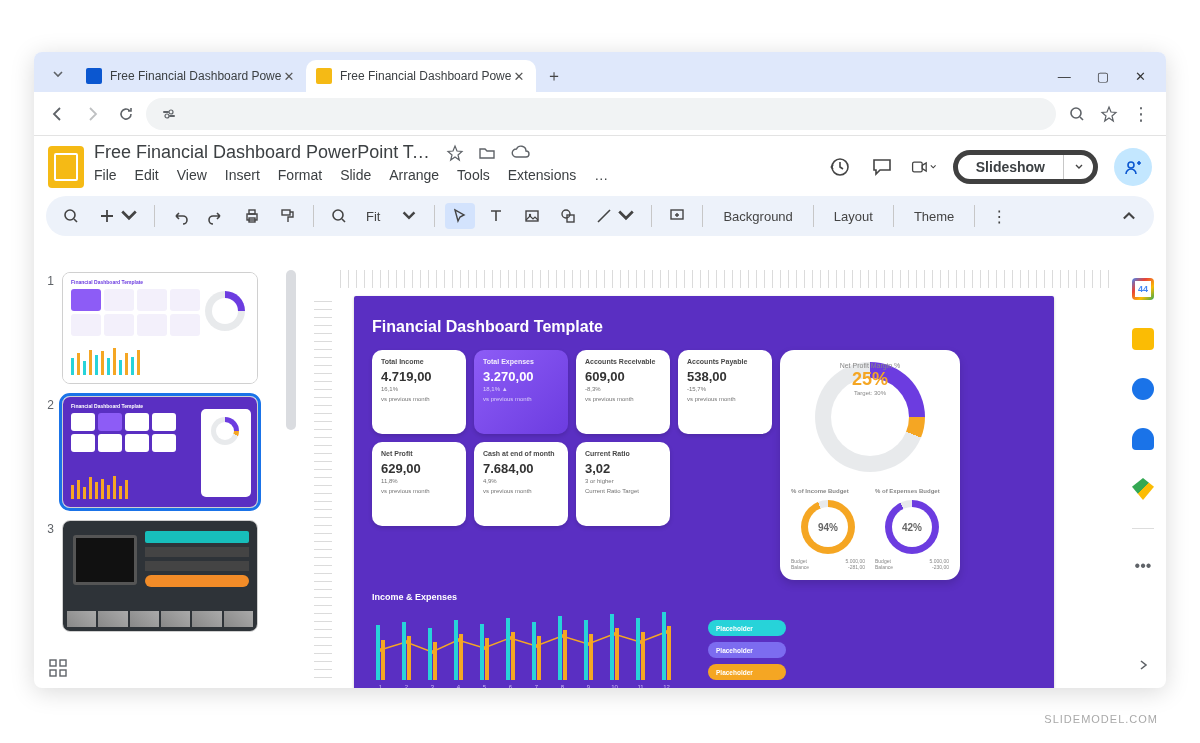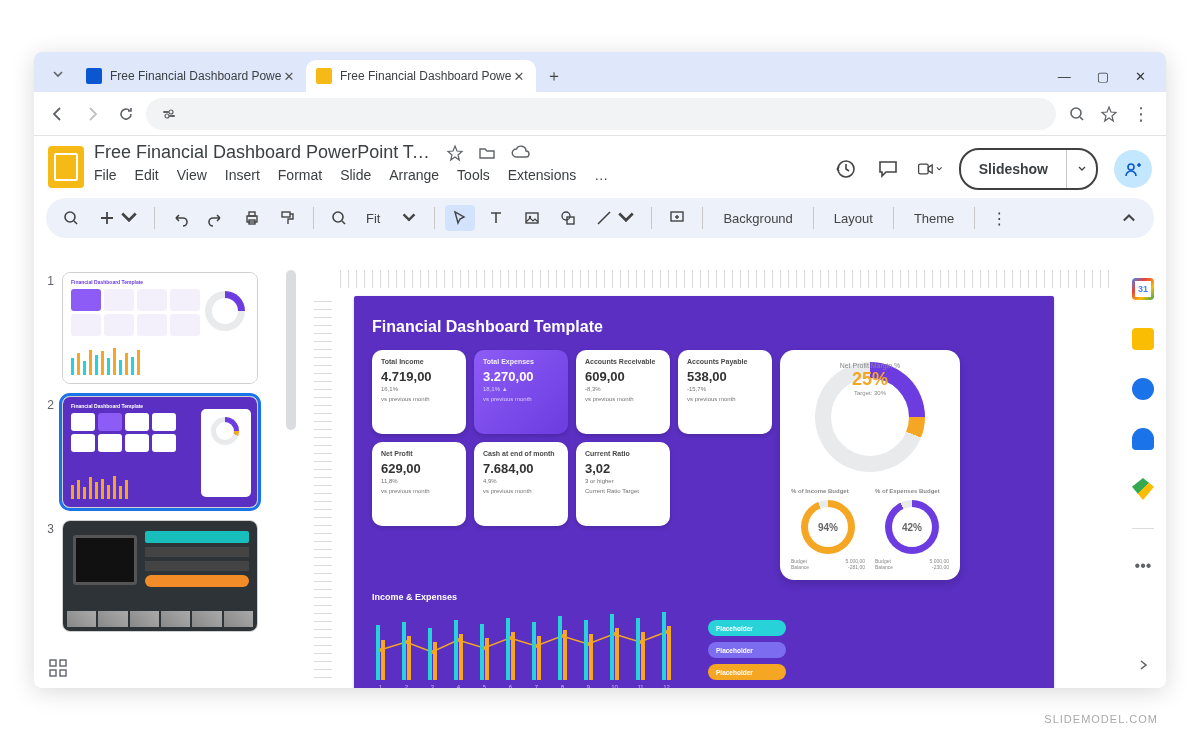--- a/index.html
+++ b/index.html
@@ -30,21 +30,21 @@
 .slides-logo { width: 36px; height: 42px; background: #f5ba15; border-radius: 4px; margin-top: 4px; position: relative; }
 .slides-logo::after { content: ""; position: absolute; inset: 7px 6px; border: 2px solid #fff; border-radius: 2px; }
 .doctitle-wrap { display: flex; flex-direction: column; flex: 1; }
 .doctitle-row { display: flex; align-items: center; gap: 12px; }
 .doctitle { font-size: 18px; color: #3c4043; white-space: nowrap; overflow: hidden; text-overflow: ellipsis; max-width: 340px; }
 .title-icons { display: flex; gap: 14px; color: #5f6368; }
 .menubar { display: flex; gap: 18px; font-size: 14px; color: #3c4043; margin-top: 4px; }
 .menubar span { cursor: default; }
 .hdr-right { display: flex; align-items: center; gap: 16px; margin-left: auto; margin-top: 6px; }
 .hdr-ico { color: #444; width: 26px; height: 26px; display: flex; align-items: center; justify-content: center; }
-.slideshow { border: 2px solid #404040; border-radius: 20px; height: 42px; display: flex; align-items: center; }
+.slideshow { border: 5px solid #404040; border-radius: 20px; height: 34px; display: flex; align-items: center; }
 .slideshow .lbl { padding: 0 18px; font-size: 14px; font-weight: 600; color: #3c4043; }
 .slideshow .dd { border-left: 1px solid #c7c7c7; width: 30px; height: 100%; display: flex; align-items: center; justify-content: center; }
 .share { width: 38px; height: 38px; border-radius: 50%; background: #c3e7ff; display: flex; align-items: center; justify-content: center; color: #0b57d0; font-weight: bold; }
 
 
 .toolbar { margin: 8px 12px 0; height: 40px; background: #edf2fa; border-radius: 22px; display: flex; align-items: center; padding: 0 10px; gap: 6px; font-size: 13px; color: #444; position: relative; }
 .toolbar .sep { width: 1px; height: 22px; background: #c7c7c7; margin: 0 4px; }
 .tbtn { padding: 4px 6px; display: flex; align-items: center; gap: 4px; border-radius: 4px; }
 .tbtn svg { width: 18px; height: 18px; }
 .tbtn.active { background: #d3e3fd; }
@@ -671,21 +671,21 @@
                 <div class="lg" style="background: rgb(124, 108, 240);">Placeholder</div>
                 <div class="lg" style="background: rgb(245, 166, 35);">Placeholder</div>
               </div>
         </div>
         </div>
       </div>
     </div>
 
     <div class="rightrail">
       <div class="rail-ico" style="background:linear-gradient(135deg,#4285f4,#ea4335,#fbbc04,#34a853);position:relative">
-          <div style="position:absolute;inset:3px;background:#fff;display:flex;align-items:center;justify-content:center;font-size:9px;font-weight:700;color:#4285f4">31</div>
+          <div style="position:absolute;inset:3px;background:#fff;display:flex;align-items:center;justify-content:center;font-size:9px;font-weight:700;color:#4285f4">44</div>
         </div>
       <div class="rail-ico" style="background:#fbbc04;border-radius:4px"></div>
       <div class="rail-ico" style="background:#1a73e8;border-radius:50%"></div>
       <div class="rail-ico" style="background:#1a73e8;border-radius:50% 50% 4px 4px"></div>
       <div class="rail-ico" style="background:linear-gradient(135deg,#34a853 50%,#fbbc04 50%);clip-path:polygon(50% 0,100% 40%,50% 100%,0 40%)"></div>
       <div style="width:22px;border-top:1px solid #ddd"></div>
       <div style="font-size:16px;color:#5f6368">•••</div>
       <div class="rail-chevron">
           <svg width="14" height="14" viewBox="0 0 14 14">
             <path d="M5 3l5 4-5 4" stroke="#5f6368" stroke-width="1.6" fill="none"></path>

